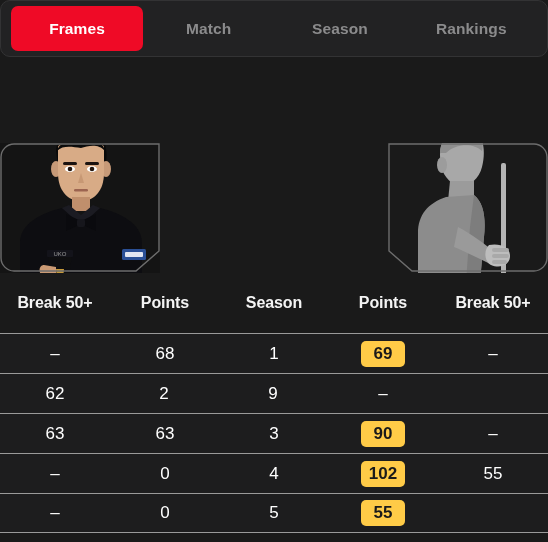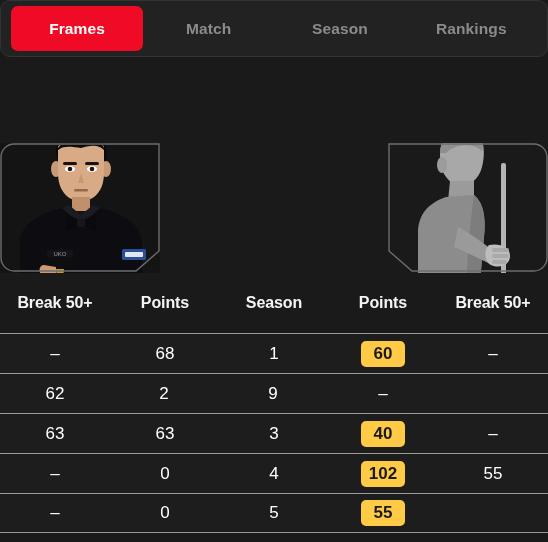--- a/index.html
+++ b/index.html
@@ -270,42 +270,42 @@
       <div class="cell c4">Break 50+</div>
     </div>
 
     <div class="row">
       <div class="cell c0">–</div>
       <div class="cell c1">
           <span>68</span>
         </div>
       <div class="cell c2">1</div>
       <div class="cell c3">
-          <span class="badge">60</span>
+          <span class="badge">69</span>
         </div>
       <div class="cell c4">–</div>
     </div>
 
     <div class="row">
       <div class="cell c0">62</div>
       <div class="cell c2">2</div>
       <div class="cell c3">
           <span>9</span>
         </div>
       <div class="cell c4">–</div>
     </div>
 
     <div class="row">
       <div class="cell c0">63</div>
       <div class="cell c1">
           <span>63</span>
         </div>
       <div class="cell c2">3</div>
       <div class="cell c3">
-          <span class="badge">40</span>
+          <span class="badge">90</span>
         </div>
       <div class="cell c4">–</div>
     </div>
 
     <div class="row">
       <div class="cell c0">–</div>
       <div class="cell c1">
           <span>0</span>
         </div>
       <div class="cell c2">4</div>

